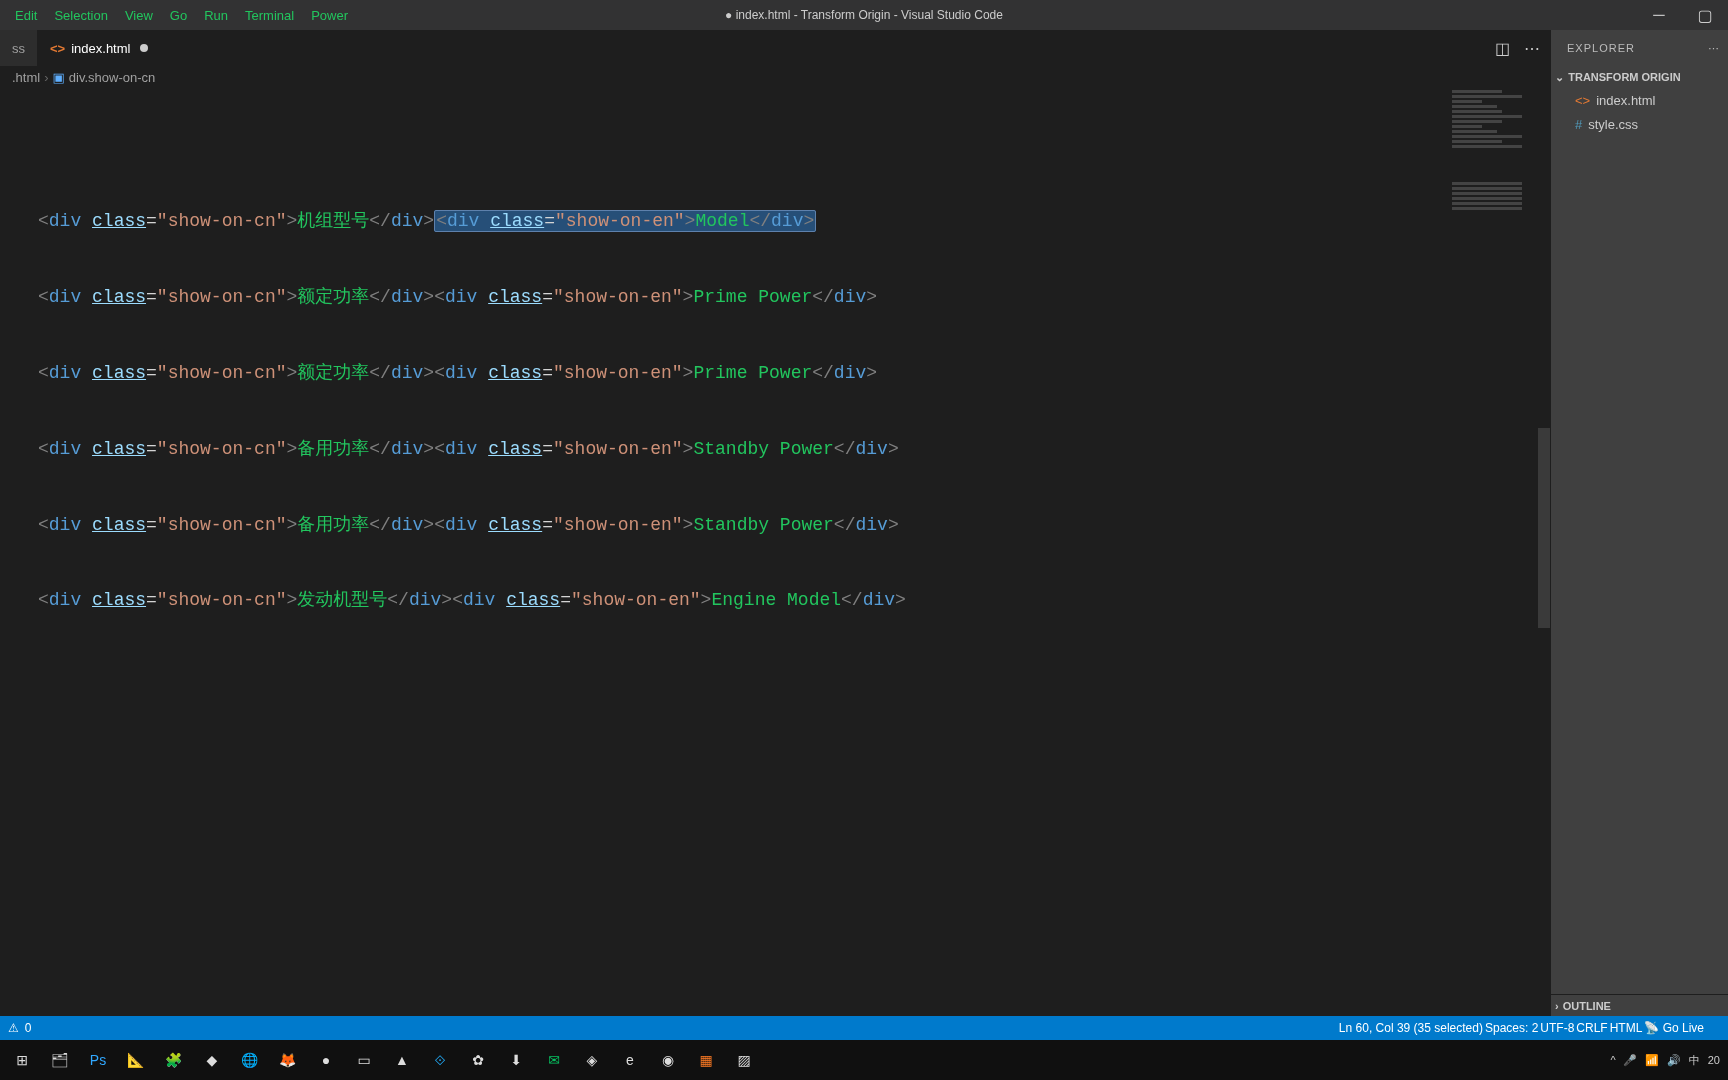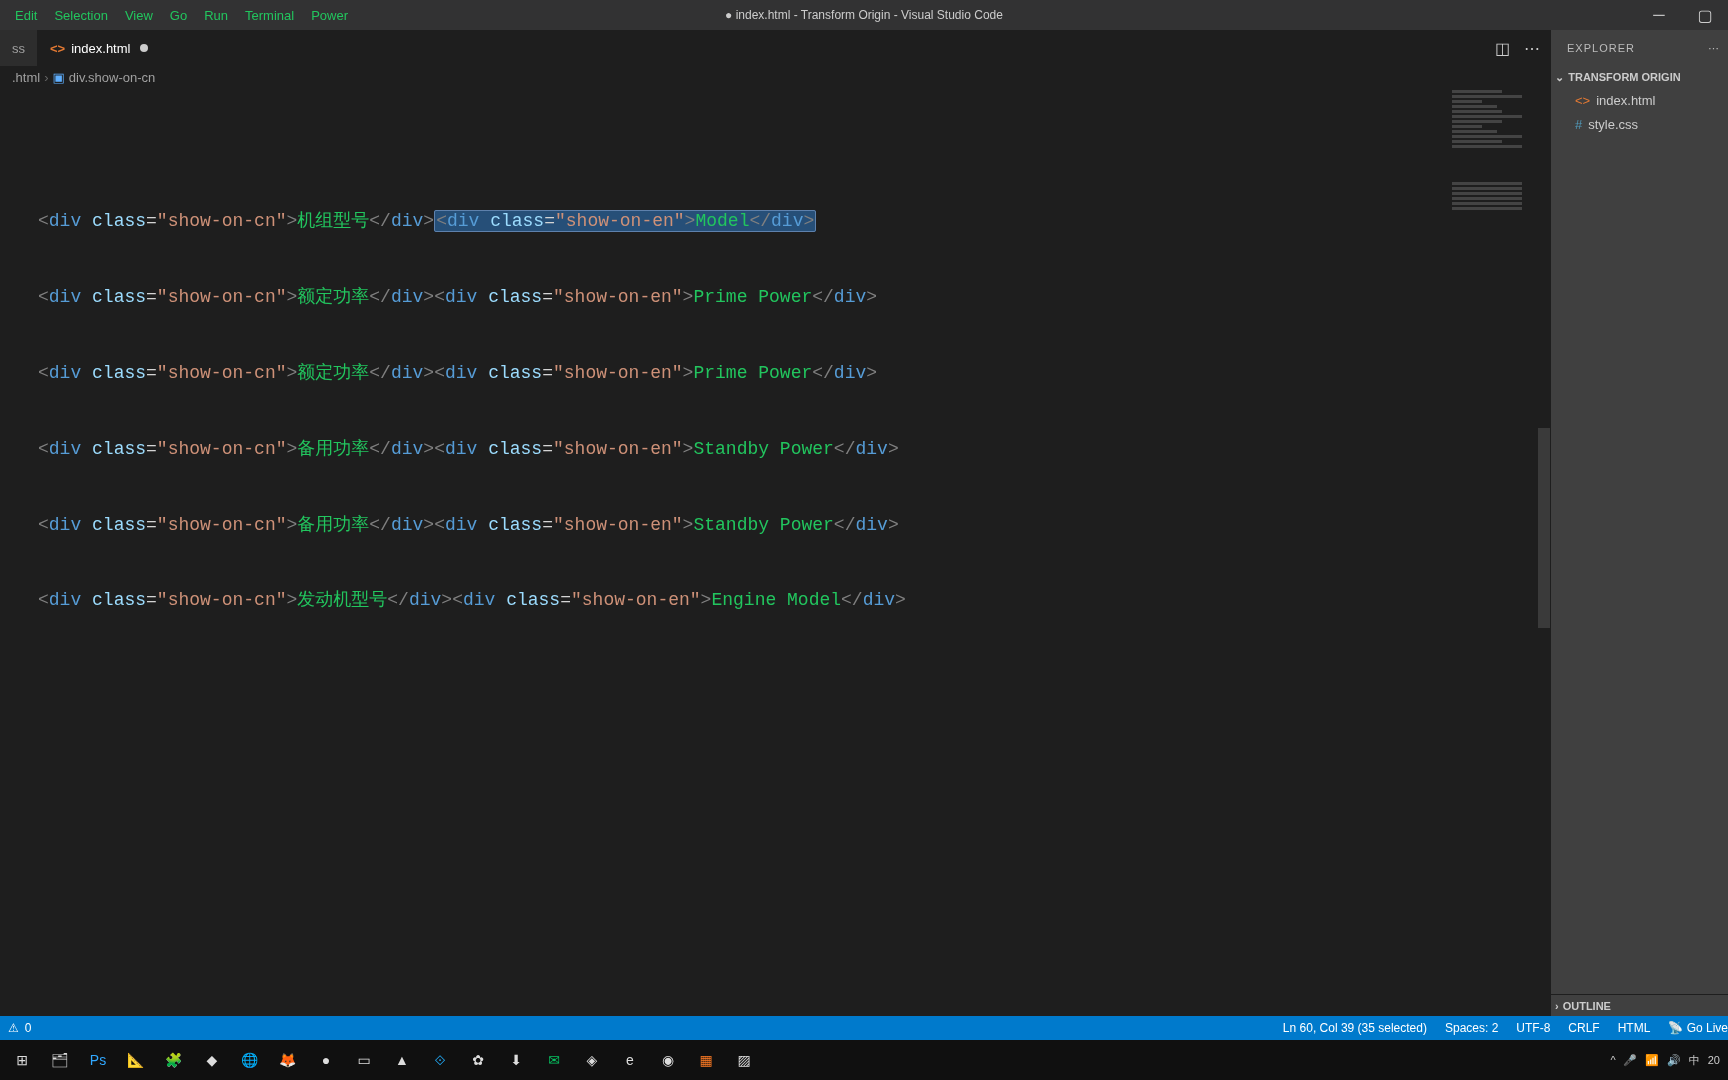--- a/index.html
+++ b/index.html
@@ -100,21 +100,21 @@
     font-size: 18px;
     line-height: 1.55;
     padding-top: 120px;
     padding-left: 38px;
   }
   .code-line {
     white-space: pre;
   }
   .tag-br { color: #808080; }
   .tag-nm { color: #569cd6; margin-top: 20px; }
-  .attr-n { color: #9cdcfe; }
+  .attr-n { color: #9cdcfe; text-decoration: underline; }
   .attr-v { color: #ce9178; }
   .txt-c  { color: #22c55e; }
   .eq     { color: #d4d4d4; }
   .sel {
     background: #264f78;
     border: 1px solid #5e81ac;
     border-radius: 2px;
     padding: 0 1px;
   }
   .spacer { height: 48px; }
@@ -215,22 +215,22 @@
   .status-left {
     display: flex;
     align-items: center;
     gap: 6px;
     padding-left: 8px;
   }
   .status-right {
     margin-left: auto;
     display: flex;
     align-items: center;
-    gap: 18px;
-    padding-right: 0;
+    gap: 2px;
+    padding-right: 24px;
   }
   
 
   .main-with-sidebar {
     position: absolute;
     top: 30px;
     left: 0;
     right: 178px;
     bottom: 24px;
     background: #1e1e1e;

